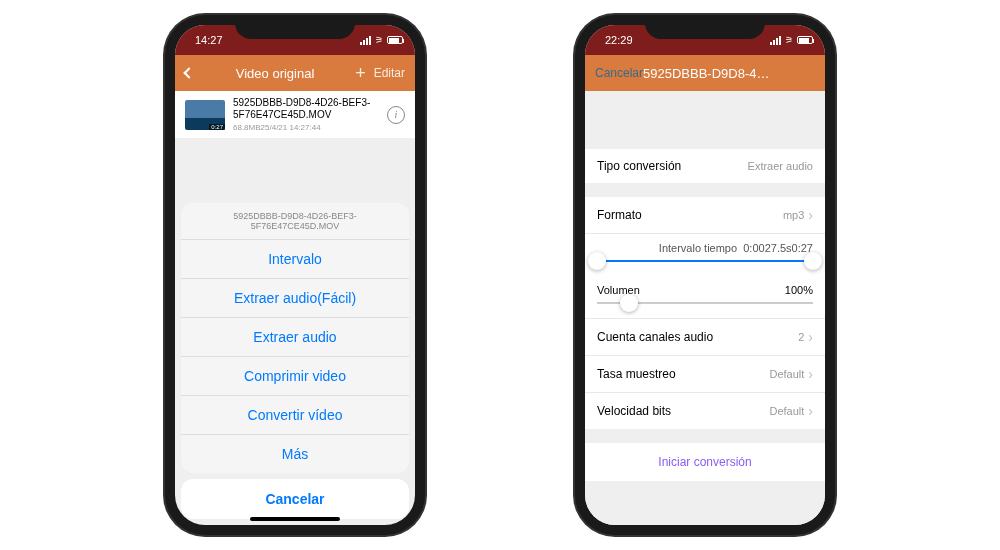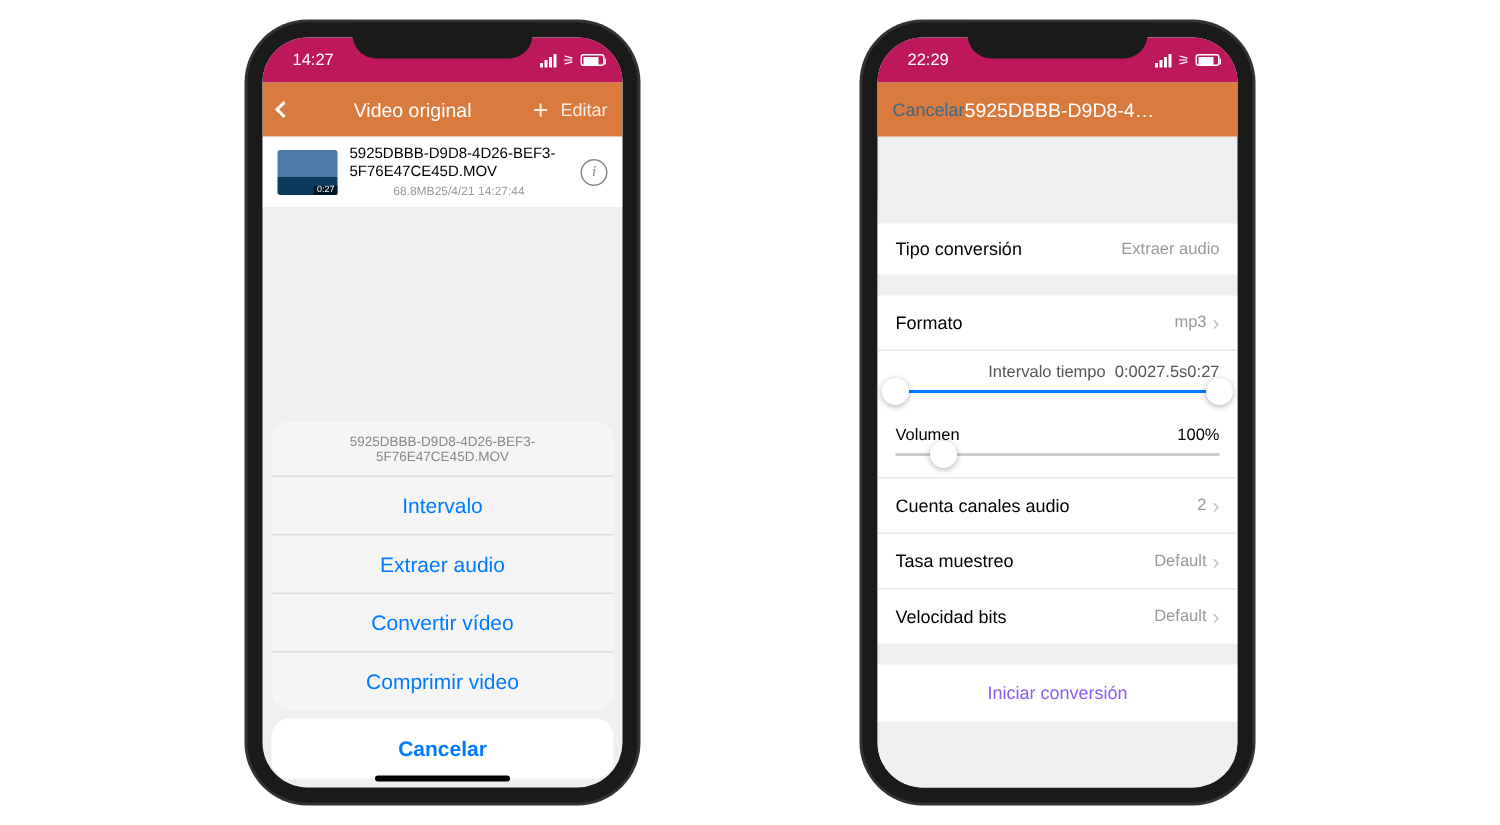--- a/index.html
+++ b/index.html
@@ -1,36 +1,36 @@
 <!DOCTYPE html>
 <html><head>
   <meta charset="utf-8">
   <style>
     * { box-sizing: border-box; margin: 0; padding: 0; }
     body { font-family: -apple-system, "Helvetica Neue", sans-serif; background: #fff; width: 1000px; height: 550px; display: flex; align-items: center; justify-content: center; gap: 150px; }
     .phone { width: 260px; height: 520px; background: #1a1a1a; border-radius: 40px; padding: 10px; position: relative; box-shadow: 0 0 0 2px #333; }
     .screen { width: 100%; height: 100%; background: #efefef; border-radius: 30px; overflow: hidden; position: relative; }
     .notch { position: absolute; top: 0; left: 50%; transform: translateX(-50%); width: 120px; height: 24px; background: #1a1a1a; border-radius: 0 0 16px 16px; z-index: 100; }
-    .status-bar { height: 30px; background: #be185d; display: flex; align-items: center; justify-content: space-between; padding: 0 12px; color: #fff; font-size: 11px; font-weight: 500; }
+    .status-bar { height: 30px; background: #7f1d1d; display: flex; align-items: center; justify-content: space-between; padding: 0 12px; color: #fff; font-size: 11px; font-weight: 500; }
     .status-bar .time { padding-left: 8px; }
     .status-bar .icons { display: flex; gap: 4px; align-items: center; }
     .status-bar .icons span { font-size: 9px; }
     .nav-bar { height: 36px; background: #d97a3e; display: flex; align-items: center; justify-content: space-between; padding: 0 10px; color: #fff; font-size: 12px; }
     .nav-bar .title { flex: 1; text-align: center; font-size: 13px; font-weight: 400; white-space: nowrap; overflow: hidden; text-overflow: ellipsis; }
     .nav-bar .left, .nav-bar .right { display: flex; gap: 8px; align-items: center; }
     .nav-bar .btn { color: rgba(255,255,255,0.85); }
     .plus-icon { font-size: 18px; font-weight: 300; }
     .content { height: calc(100% - 66px); overflow: hidden; position: relative; }
     
     .file-row { display: flex; align-items: center; background: #fff; padding: 6px 10px; gap: 8px; }
     .thumb { width: 40px; height: 30px; background: linear-gradient(to bottom, #4a7ba6 60%, #0b3a5c 60%); position: relative; border-radius: 2px; }
     .thumb .dur { position: absolute; bottom: 0; right: 0; background: rgba(0,0,0,0.6); color: #fff; font-size: 6px; padding: 0 2px; }
     .file-info { flex: 1; }
     .file-name { font-size: 10px; font-weight: 500; line-height: 1.2; }
-    .file-meta { font-size: 8px; color: #9a9a9a; display: flex; justify-content: center; margin-top: 2px; }
+    .file-meta { font-size: 8px; color: #9a9a9a; display: flex; justify-content: flex-start; margin-top: 2px; }
     .info-icon { width: 18px; height: 18px; border-radius: 50%; border: 1.5px solid #888; color: #888; display: flex; align-items: center; justify-content: center; font-size: 10px; font-style: italic; font-family: Georgia, serif; }
     
     .action-sheet { position: absolute; bottom: 0; left: 0; right: 0; }
     .sheet-main { background: rgba(245,245,245,0.96); margin: 6px; border-radius: 12px; overflow: hidden; }
     .sheet-title { font-size: 9px; color: #888; text-align: center; padding: 8px; border-bottom: 0.5px solid #ddd; }
     .sheet-item { font-size: 14px; color: #007aff; text-align: center; padding: 11px; border-bottom: 0.5px solid #ddd; }
     .sheet-item:last-child { border-bottom: none; }
     .sheet-cancel { background: #fff; margin: 0 6px 6px; border-radius: 12px; font-size: 14px; color: #007aff; text-align: center; padding: 12px; font-weight: 600; }
     .home-indicator { position: absolute; bottom: 4px; left: 50%; transform: translateX(-50%); width: 90px; height: 4px; background: #000; border-radius: 2px; }
     
@@ -105,23 +105,25 @@
             <span>68.8MB</span>
             <span>25/4/21 14:27:44</span>
           </div>
         </div>
         <div class="info-icon">i</div>
       </div>
       <div class="action-sheet">
         <div class="sheet-main">
           <div class="sheet-title">5925DBBB-D9D8-4D26-BEF3-5F76E47CE45D.MOV</div>
           <div class="sheet-item">Intervalo</div>
+          <div class="sheet-item">Extraer audio(Fácil)</div>
           <div class="sheet-item">Extraer audio</div>
+          <div class="sheet-item">Comprimir video</div>
           <div class="sheet-item">Convertir vídeo</div>
-          <div class="sheet-item">Comprimir video</div>
+          <div class="sheet-item">Más</div>
         </div>
         <div class="sheet-cancel">Cancelar</div>
       </div>
       <div class="home-indicator"></div>
     </div>
   </div>
 </div>
 
 <div class="phone">
   <div class="notch"></div>

